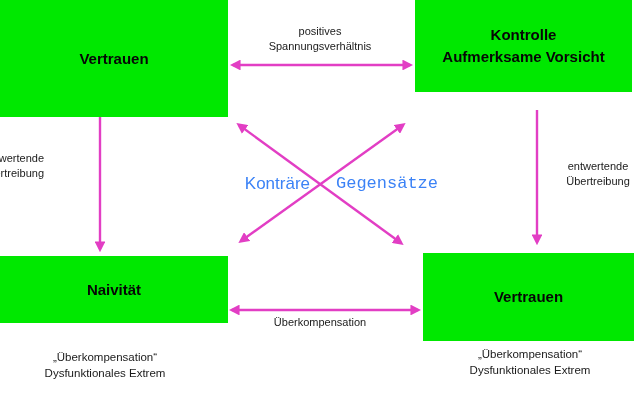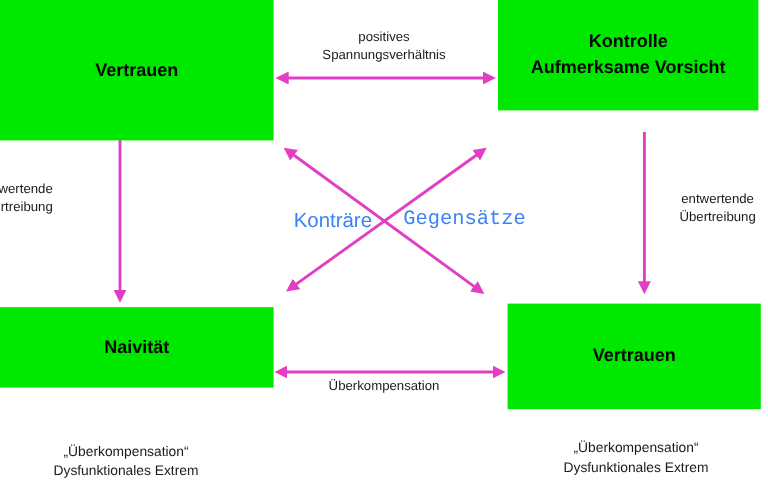--- a/index.html
+++ b/index.html
@@ -18,21 +18,21 @@
   .box-bl{left:0;top:256px;width:228px;height:67px;}
   .box-br{left:423px;top:253px;width:211px;height:88px;}
   .arrow-layer{position:absolute;left:0;top:0;z-index:1;pointer-events:none;}
   .arrow-line{stroke:var(--arrow-magenta,#e23ec4);stroke-width:2.4;}
   .ah-fill{fill:var(--arrow-magenta,#e23ec4);}
   .lbl{position:absolute;font-size:11px;line-height:1.32;text-align:center;z-index:3;color:#1a1a1a;}
   .lbl-top-arrow{left:220px;top:24px;width:200px;}
   .lbl-bottom-arrow{left:220px;top:315px;width:200px;text-align:center;}
   .lbl-left-edge{right:596px;top:151px;text-align:right;white-space:nowrap;line-height:1.4;}
   .lbl-right{left:548px;top:159px;width:100px;line-height:1.4;}
-  .caption{font-size:11.5px;line-height:1.35;margin-top:20px;}
+  .caption{font-size:11.5px;line-height:1.35;}
   .cap-left{left:5px;top:350px;width:200px;}
   .cap-right{left:430px;top:347px;width:200px;}
   .center-word{position:absolute;top:173px;font-size:17px;line-height:1.25;color:#3b82f6;z-index:3;}
   .center-word-left{left:160px;width:150px;text-align:right;}
   .center-word-right{left:336px;width:160px;text-align:left;font-family:Liberation Mono, monospace;}
   .lbl div, .center-word{white-space:nowrap;}
 </style>
 </head>
 <body>
 

